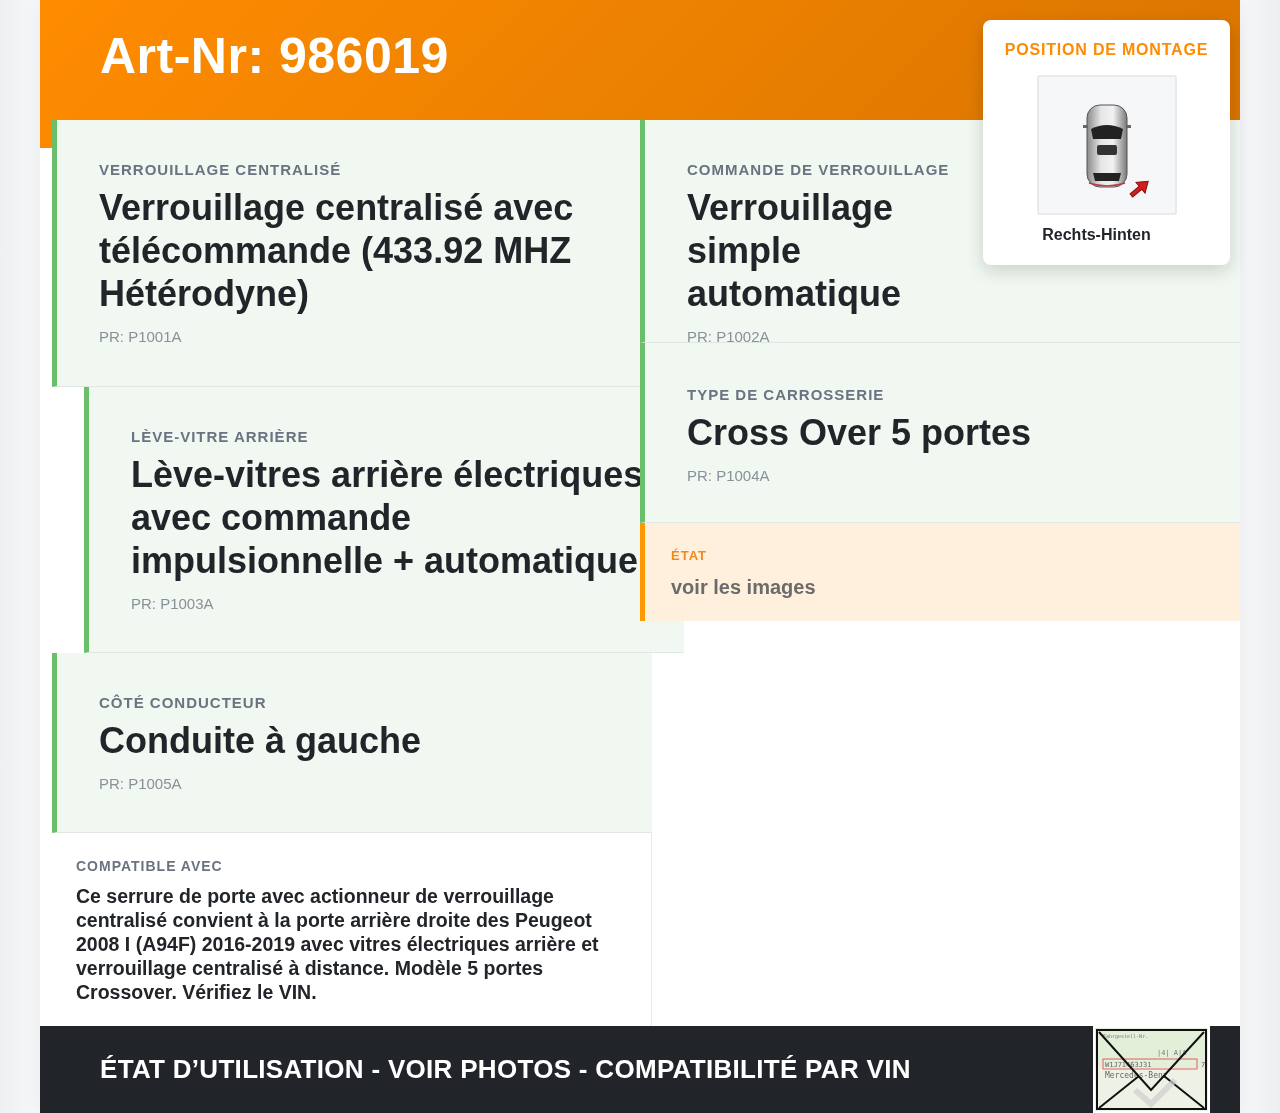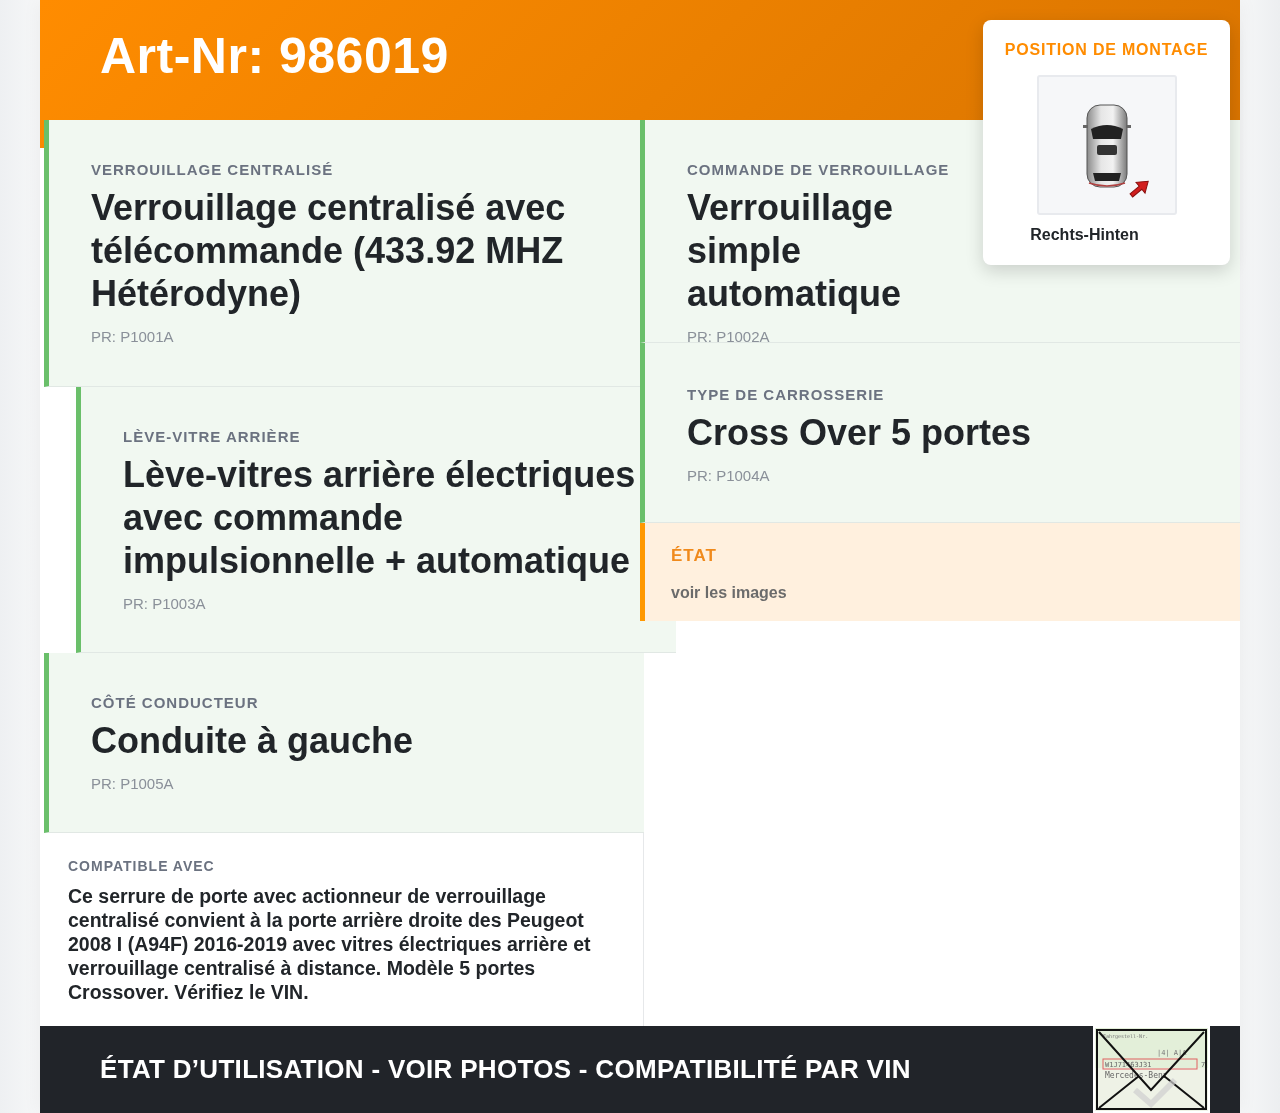--- a/index.html
+++ b/index.html
@@ -20,21 +20,21 @@
   }
   .header-title {
     position: absolute; left: 60px; top: 26px;
     font-size: 50px; font-weight: 700; color: #ffffff; letter-spacing: 0.5px;
     line-height: 60px;
   }
   .grid {
     position: absolute; left: 0; top: 120px; width: 1200px; height: 906px;
   }
   .col { position: absolute; top: 0; width: 600px; }
-  .col-left { left: 4px; height: 906px; border-right: 1px solid #e6e8ea; }
+  .col-left { left: 12px; height: 906px; border-right: 1px solid #e6e8ea; }
   .col-right { left: 600px; }
   .card {
     position: relative; width: 600px; background: #f1f8f1;
     border-left: 5px solid #6abf6a;
     border-bottom: 1px solid #e1e8e4;
     padding: 0 40px 0 42px;
   }
   .card-label {
     font-size: 15px; font-weight: 700; color: #6b7280; letter-spacing: 1px;
     text-transform: uppercase; line-height: 20px;
@@ -48,22 +48,22 @@
   .c1 { height: 267px; padding-top: 40px; }
   .c2 { height: 266px; padding-top: 40px; margin-left: 32px; }
   .c3 { height: 180px; padding-top: 40px; }
   .c4 { height: 223px; padding-top: 40px; }
   .c5 { height: 180px; padding-top: 42px; }
 
   .state {
     width: 600px; height: 98px; background: #fff0de;
     border-left: 5px solid #ff9800; padding: 24px 0 0 26px;
   }
-  .state-label { font-size: 17px; font-weight: 700; color: #f08a1c; letter-spacing: 1px; line-height: 18px; }
-  .state-value { font-size: 16px; font-weight: 700; color: #6b6b6b; margin-top: 16px; line-height: 24px; }
+  .state-label { font-size: 13px; font-weight: 700; color: #f08a1c; letter-spacing: 1px; line-height: 18px; }
+  .state-value { font-size: 20px; font-weight: 700; color: #6b6b6b; margin-top: 10px; line-height: 24px; }
 
   .compat { padding: 24px 24px 0 24px; }
   .compat-label { font-size: 14px; font-weight: 700; color: #6b7280; letter-spacing: 1px; line-height: 18px; }
   .compat-text { font-size: 19.5px; font-weight: 700; color: #212529; line-height: 24px; margin-top: 9px; }
 
   .footer {
     position: absolute; left: 0; top: 1026px; width: 1200px; height: 87px;
     background: #212429;
   }
   .footer-text {
@@ -82,21 +82,21 @@
   }
   .mount-title {
     position: absolute; left: 0; top: 21px; width: 247px; text-align: center;
     font-size: 16px; font-weight: 700; color: #ff8c00; letter-spacing: 0.8px;
   }
   .mount-img {
     position: absolute; left: 54px; top: 55px; width: 140px; height: 140px;
     background: #f6f7f9; border: 2px solid #e8eaee; border-radius: 3px;
   }
   .mount-pos {
-    position: absolute; left: 0; top: 206px; width: 203px; text-align: center;
+    position: absolute; left: 12px; top: 206px; width: 203px; text-align: center;
     font-size: 16px; font-weight: 700; color: #212529;
   }
 </style>
 </head>
 <body>
 
 <div class="page">
 
   <div class="header">
     <div class="header-title">Art-Nr: 986019</div>

